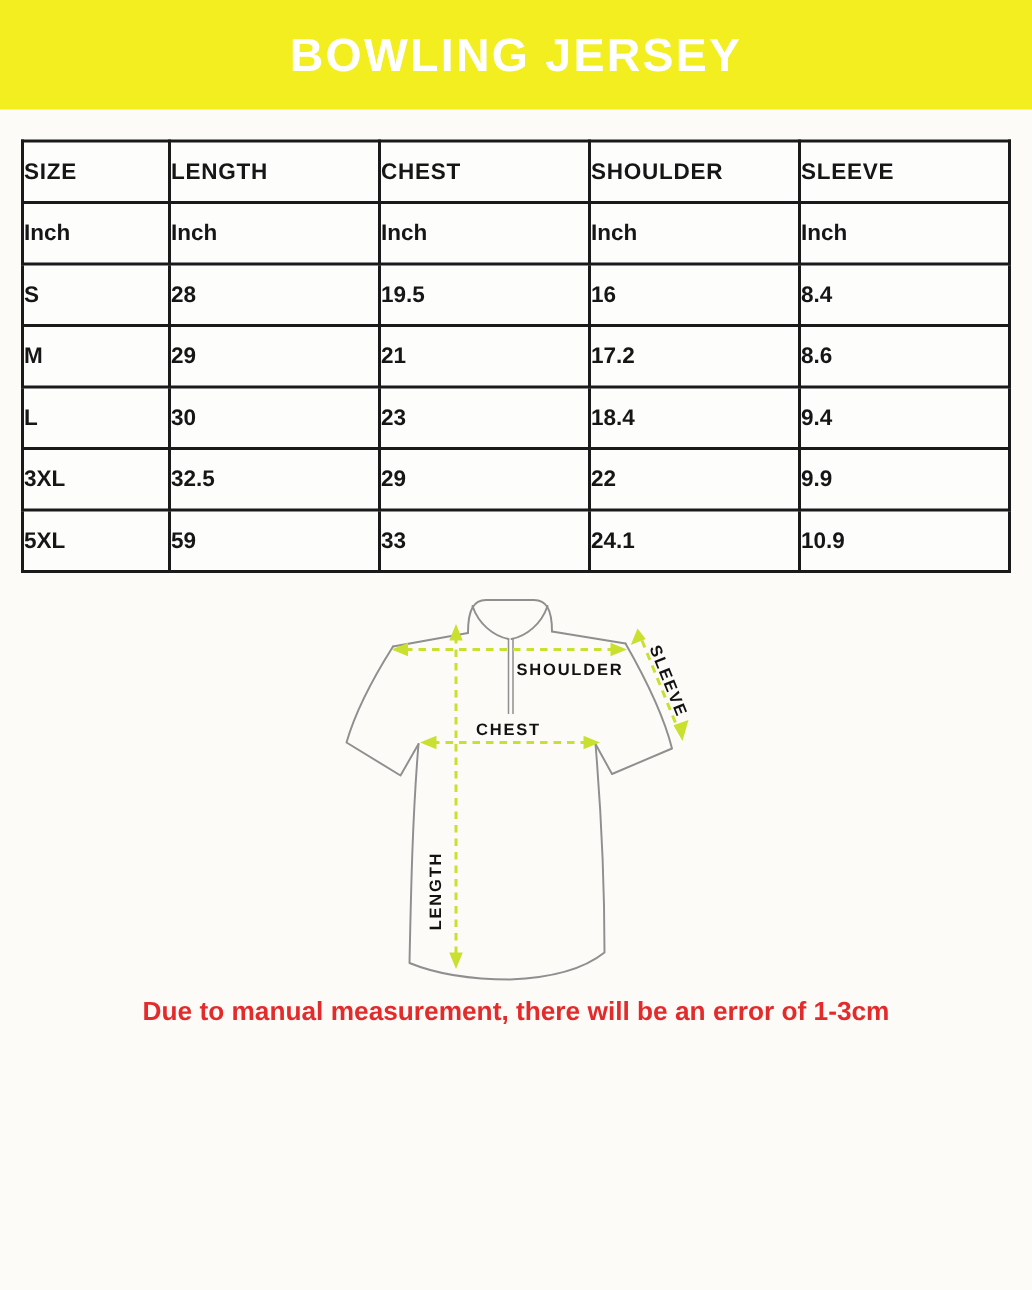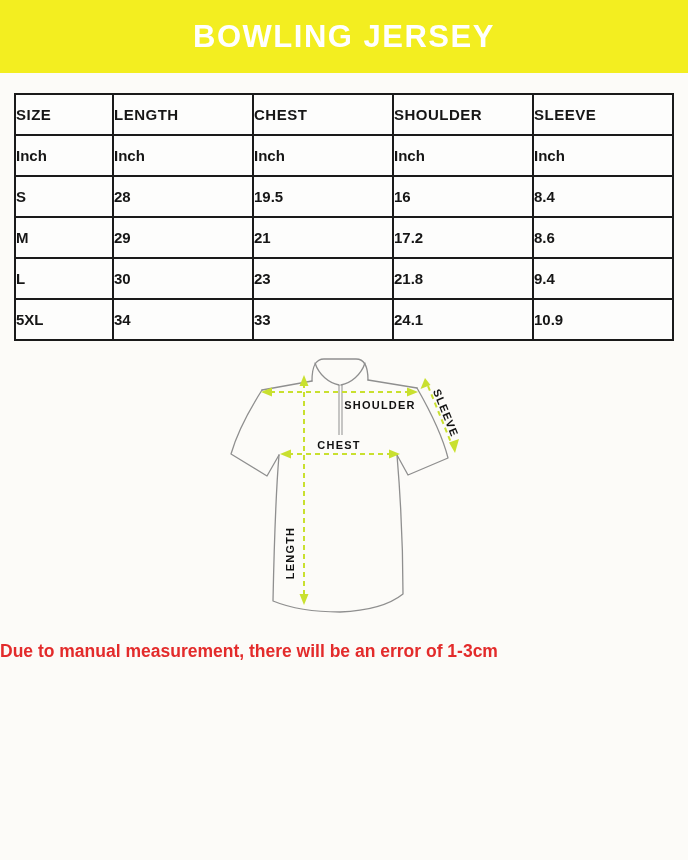--- a/index.html
+++ b/index.html
@@ -74,22 +74,22 @@
   }
   svg .head{fill:var(--arrow);stroke:none;}
   svg .dlabel{
     font-family:"Liberation Sans", sans-serif;
     font-size:11px;
     font-weight:bold;
     letter-spacing:1.2px;
     fill:#121212;
   }
   .note{
-    margin-top:20px;
-    text-align:left;
+    margin-top:2px;
+    text-align:center;
     color:var(--note);
     font-size:17.5px;
     font-weight:bold;
   }
 </style>
 </head>
 <body>
 
 <div class="banner">
   <h1>BOWLING JERSEY</h1>
@@ -129,26 +129,33 @@
         <td class="bold">M</td>
         <td>29</td>
         <td>21</td>
         <td>17.2</td>
         <td>8.6</td>
       </tr>
       <tr>
         <td class="bold">L</td>
         <td>30</td>
         <td>23</td>
-        <td>21.8</td>
+        <td>18.4</td>
         <td>9.4</td>
       </tr>
       <tr>
+        <td class="bold">3XL</td>
+        <td>32.5</td>
+        <td>29</td>
+        <td>22</td>
+        <td>9.9</td>
+      </tr>
+      <tr>
         <td class="bold">5XL</td>
-        <td>34</td>
+        <td>59</td>
         <td>33</td>
         <td>24.1</td>
         <td>10.9</td>
       </tr>
     </tbody>
 </table>
 
 <div class="diagram-wrap">
   <svg width="688" height="268" viewBox="0 0 688 268">
 

